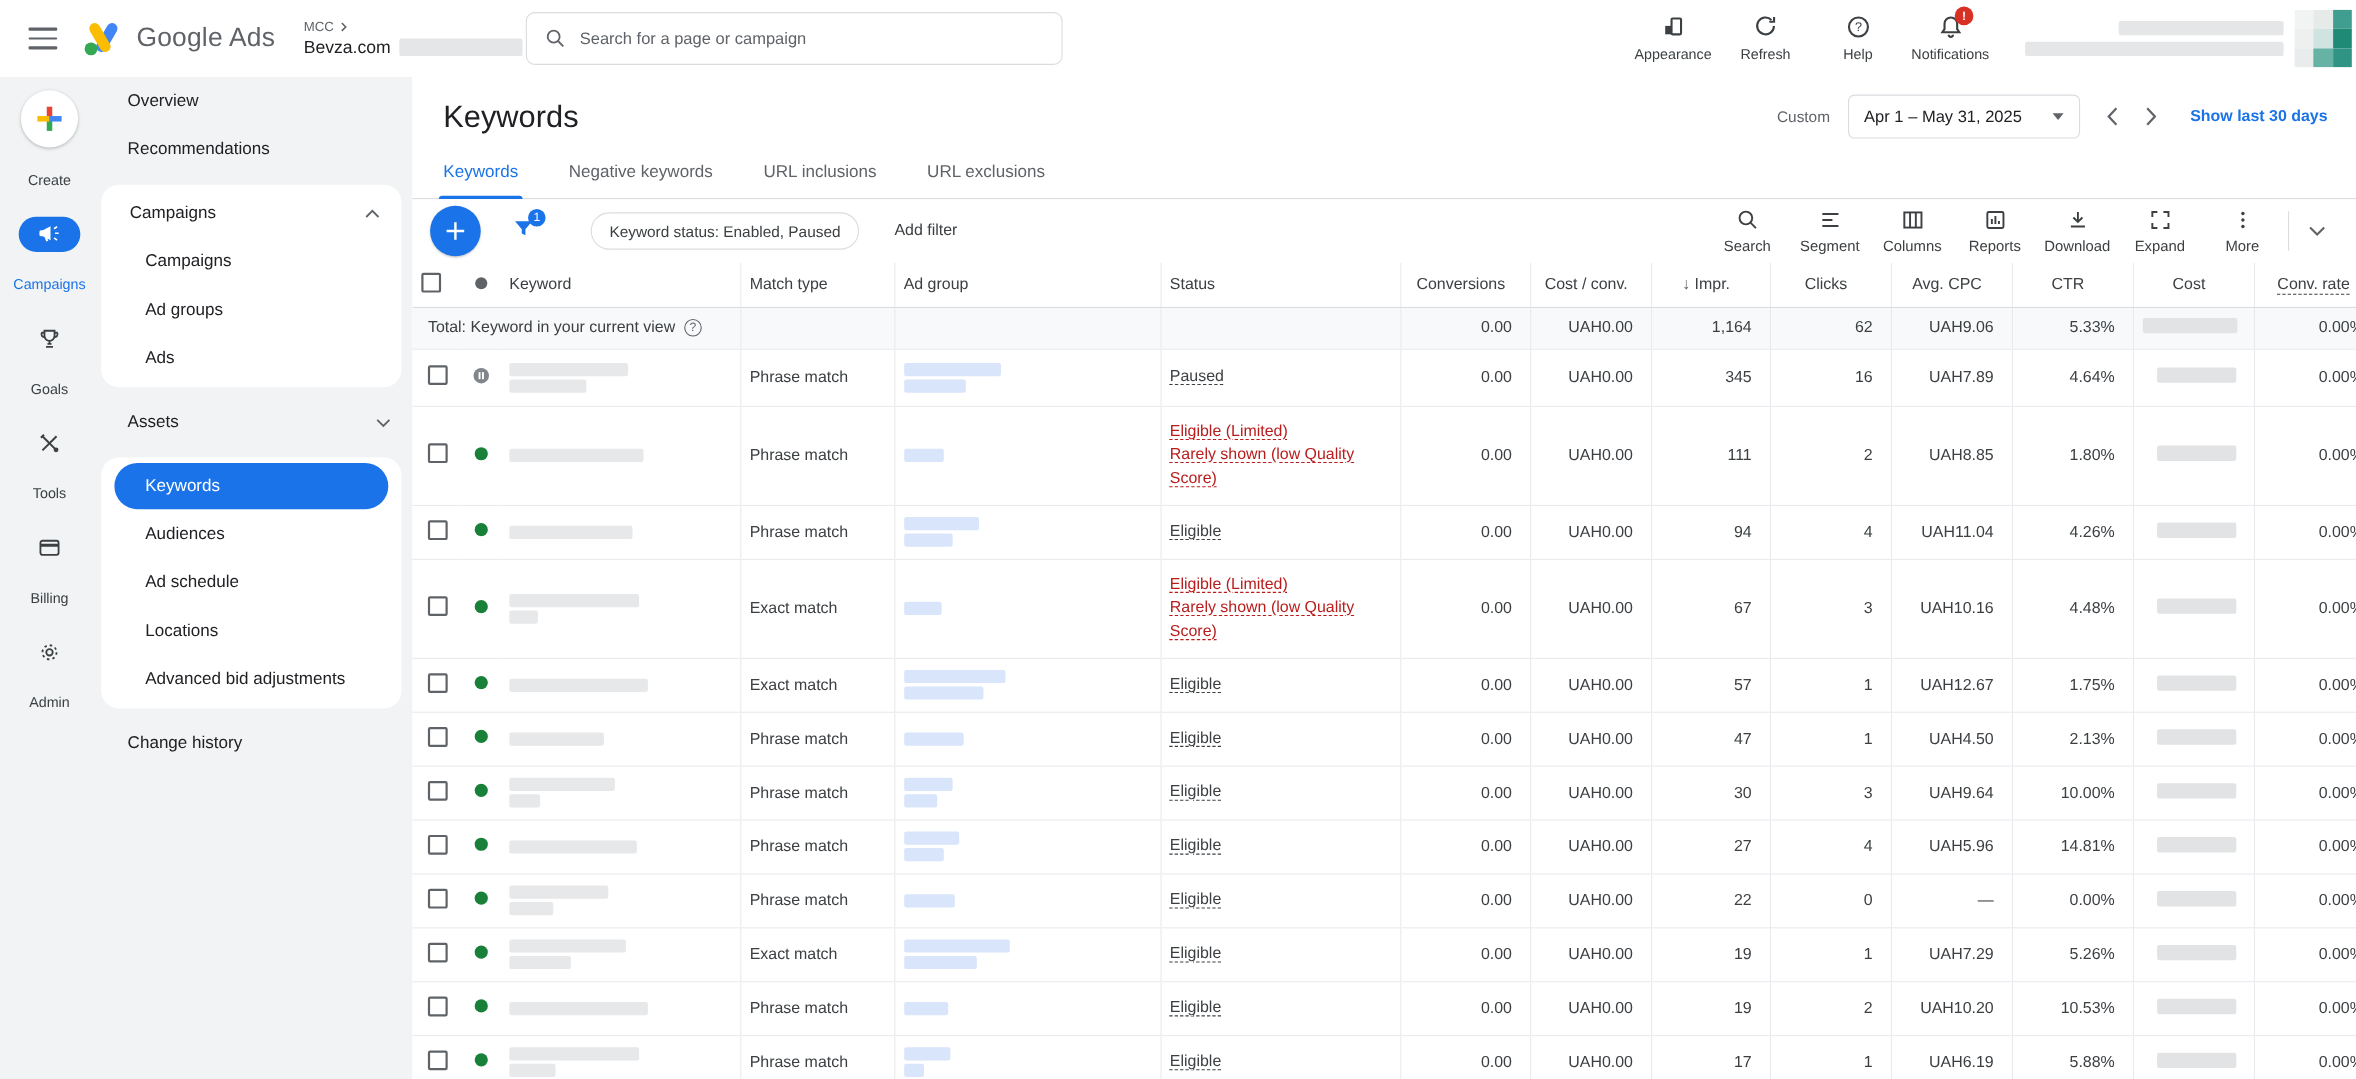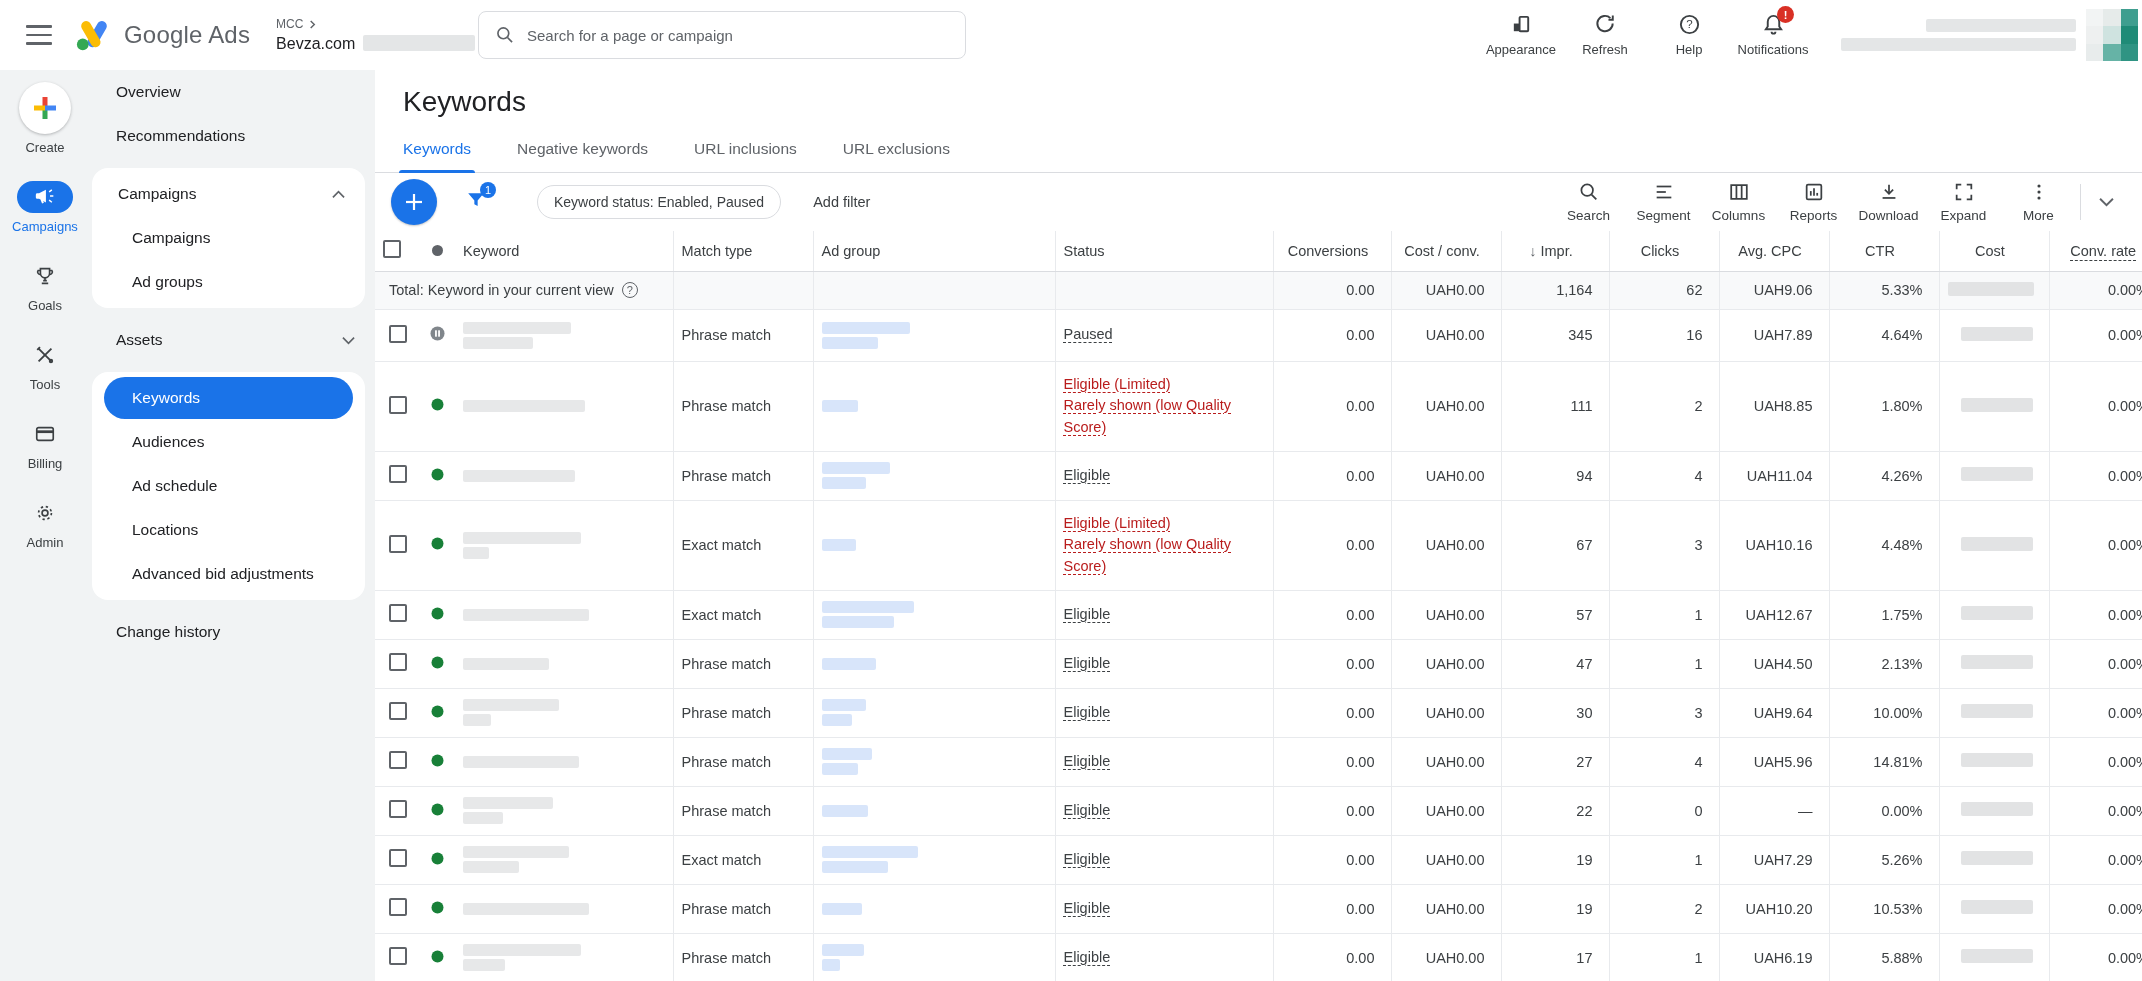--- a/index.html
+++ b/index.html
@@ -26,21 +26,21 @@
   .top-action { width:84px; display:flex; flex-direction:column; align-items:center; gap:6px; font-size:13px; color:#3c4043; cursor:pointer; position:relative; }
   .badge { position:absolute; top:-7px; left:46px; width:17px; height:17px; border-radius:50%; background:#d93025; color:#fff; font-size:11px; font-weight:bold; display:flex; align-items:center; justify-content:center; }
   .account { display:flex; align-items:center; margin-left:26px; margin-right:4px; gap:10px; }
   .acct-lines { display:flex; flex-direction:column; align-items:flex-end; gap:6px; }
   .avatar { width:52px; height:52px; display:grid; grid-template-columns:repeat(3,1fr); grid-template-rows:repeat(3,1fr); }
 
   
   .rail { position:absolute; top:70px; left:0; width:90px; bottom:0; background:#f1f3f4; display:flex; flex-direction:column; align-items:center; }
   .create { margin-top:12px; display:flex; flex-direction:column; align-items:center; cursor:pointer; }
   .create-circle { width:52px; height:52px; border-radius:50%; background:#fff; box-shadow:0 1px 3px rgba(60,64,67,.35); display:flex; align-items:center; justify-content:center; }
-  .rail-label { font-size:13px; color:#3c4043; margin-top:6px; }
+  .rail-label { font-size:13px; color:#3c4043; margin-top:22px; }
   .rail-item { margin-top:26px; display:flex; flex-direction:column; align-items:center; cursor:pointer; }
   .rail-pill { width:56px; height:32px; border-radius:16px; display:flex; align-items:center; justify-content:center; color:#3c4043; }
   .rail-item.active .rail-pill { background:#1a73e8; color:#fff; }
   .rail-item.active .rail-label { color:#1a73e8; }
 
   
   .drawer { position:absolute; top:70px; left:90px; width:285px; bottom:0; background:#f1f3f4; font-size:15.5px; color:#202124; overflow:hidden; }
   .nav-item { height:44px; display:flex; align-items:center; justify-content:space-between; padding:0 20px 0 26px; cursor:pointer; }
   .nav-card { background:#fff; border-radius:16px; margin:10px 10px 10px 2px; padding:4px 0; }
   .nav-sub { height:44px; display:flex; align-items:center; padding-left:40px; cursor:pointer; }
@@ -271,20 +271,23 @@
         <svg width="13" height="9" viewBox="0 0 14 9">
             <polyline points="1,7.5 7,1.5 13,7.5" fill="none" stroke="#5f6368" stroke-width="1.8"></polyline>
           </svg>
       </div>
       <div class="nav-sub">
           <span>Campaigns</span>
         </div>
       <div class="nav-sub">
           <span>Ad groups</span>
         </div>
+      <div class="nav-sub">
+          <span>Ads</span>
+        </div>
     </div>
     <div class="nav-item">
       <span>Assets</span>
       <svg width="13" height="9" viewBox="0 0 14 9">
           <polyline points="1,1.5 7,7.5 13,1.5" fill="none" stroke="#5f6368" stroke-width="1.8"></polyline>
         </svg>
     </div>
     <div class="nav-card">
       <div class="nav-sel">
           <span>Keywords</span>
@@ -304,20 +307,38 @@
     </div>
     <div class="nav-item">
         <span>Change history</span>
       </div>
   </div>
 
   <div class="main">
 
     <div class="page-head">
       <span class="page-title">Keywords</span>
+      <div class="head-right">
+        <span class="range-label">Custom</span>
+        <div class="date-chip">
+          <span>Apr 1 – May 31, 2025</span>
+          <span class="chip-caret"></span>
+        </div>
+        <span class="nav-arrow">
+          <svg width="11" height="18" viewBox="0 0 11 18">
+              <polyline points="9,1.5 2,9 9,16.5" fill="none" stroke="#5f6368" stroke-width="2"></polyline>
+            </svg>
+        </span>
+        <span class="nav-arrow">
+          <svg width="11" height="18" viewBox="0 0 11 18">
+              <polyline points="2,1.5 9,9 2,16.5" fill="none" stroke="#5f6368" stroke-width="2"></polyline>
+            </svg>
+        </span>
+        <span class="show-link">Show last 30 days</span>
+      </div>
     </div>
 
     <div class="tabs">
       <div class="tab active">Keywords</div>
       <div class="tab">Negative keywords</div>
       <div class="tab">URL inclusions</div>
       <div class="tab">URL exclusions</div>
     </div>
 
     <div class="ctlbar">

